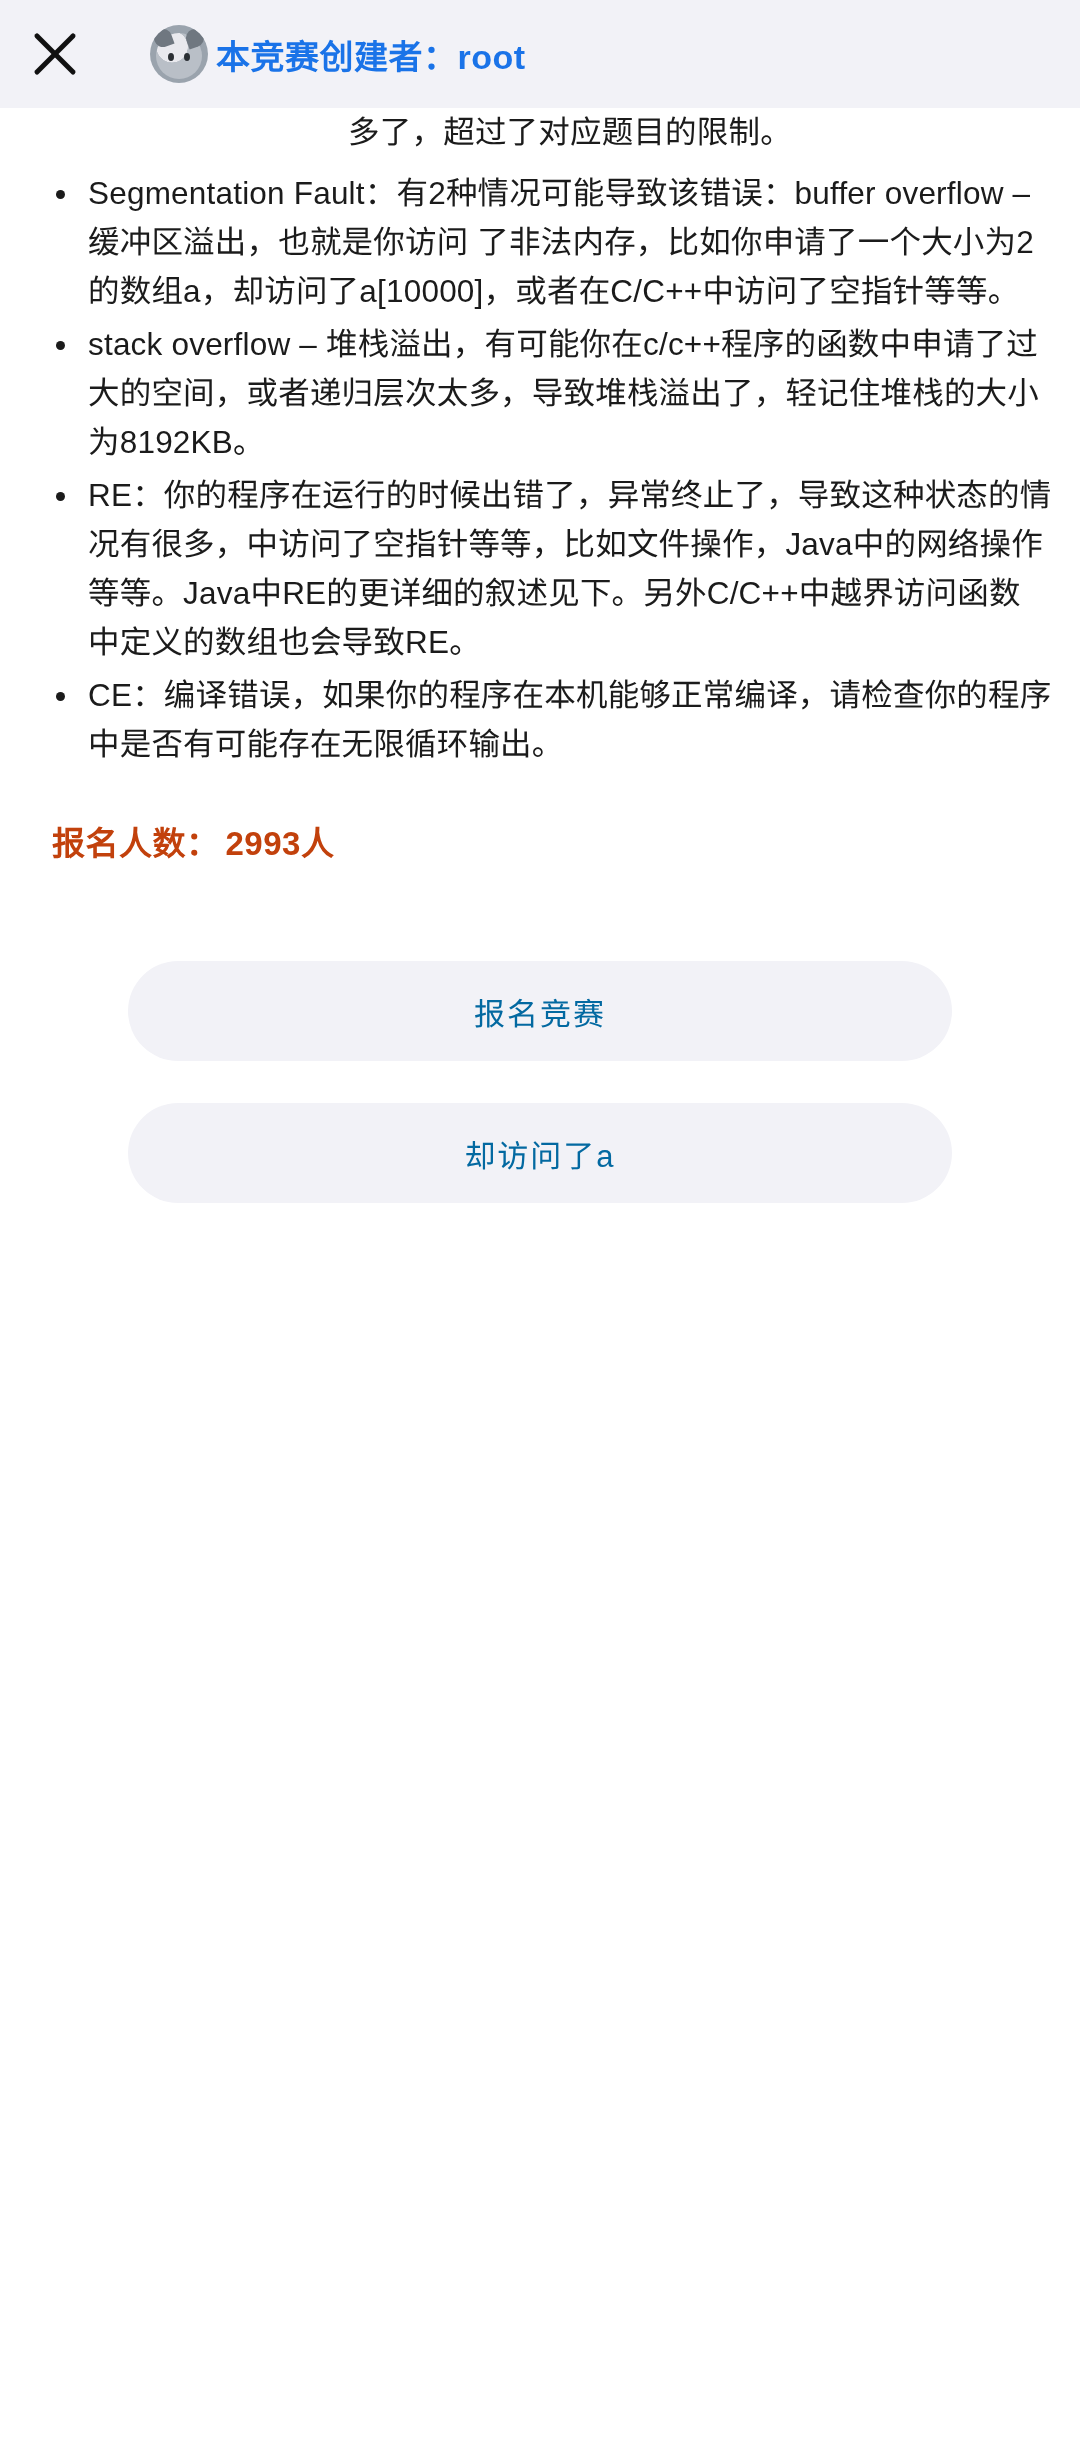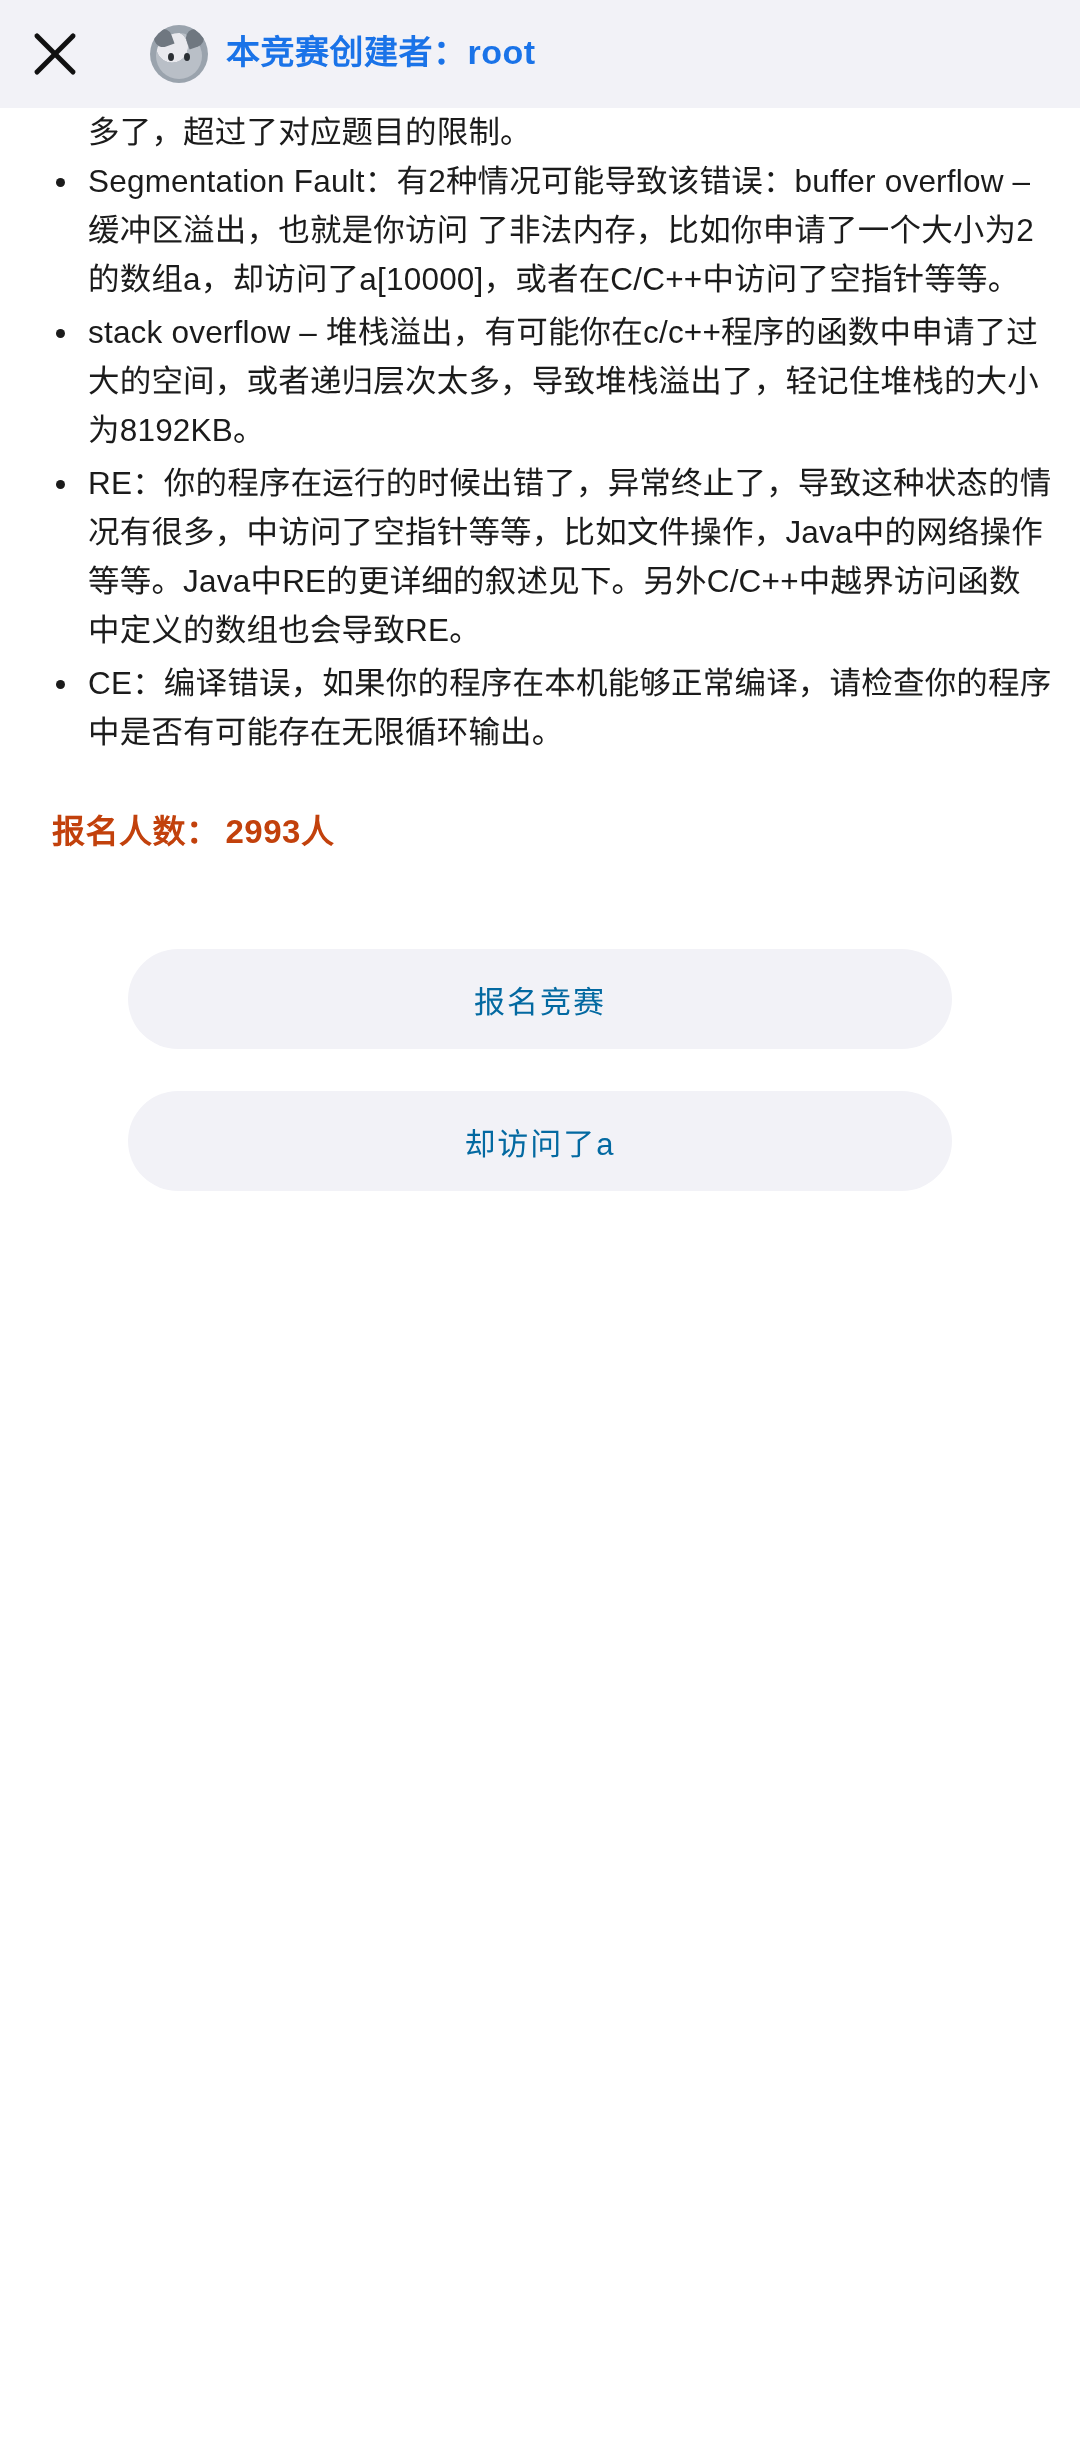--- a/index.html
+++ b/index.html
@@ -33,21 +33,22 @@
     align-items: center;
     justify-content: center;
     flex: 0 0 auto;
     cursor: pointer;
   }
   .close-btn svg { display: block; }
 
   .header-center {
     flex: 1 1 auto;
     display: flex;
-    gap: 18px;
+    align-items: center;
+    gap: 8px;
     padding-left: 40px;
   }
   .avatar {
     width: 58px;
     height: 58px;
     border-radius: 50%;
     background: #9aa3ad;
     position: relative;
     overflow: hidden;
     flex: 0 0 auto;
@@ -111,21 +112,22 @@
     position: absolute;
     left: 28px;
     top: 21px;
     width: 9px;
     height: 9px;
     background: #1b1b1b;
     border-radius: 50%;
   }
   .faq-item.continuation {
     padding-left: 60px;
-    margin-bottom: 0;
+    margin-bottom: 12px;
+    text-align: center;
   }
   .faq-item.continuation::before { display: none; }
 
   
   .signup-row {
     margin-top: 48px;
     padding: 0 24px;
     font-size: 33px;
     font-weight: bold;
     color: #c2410c;

